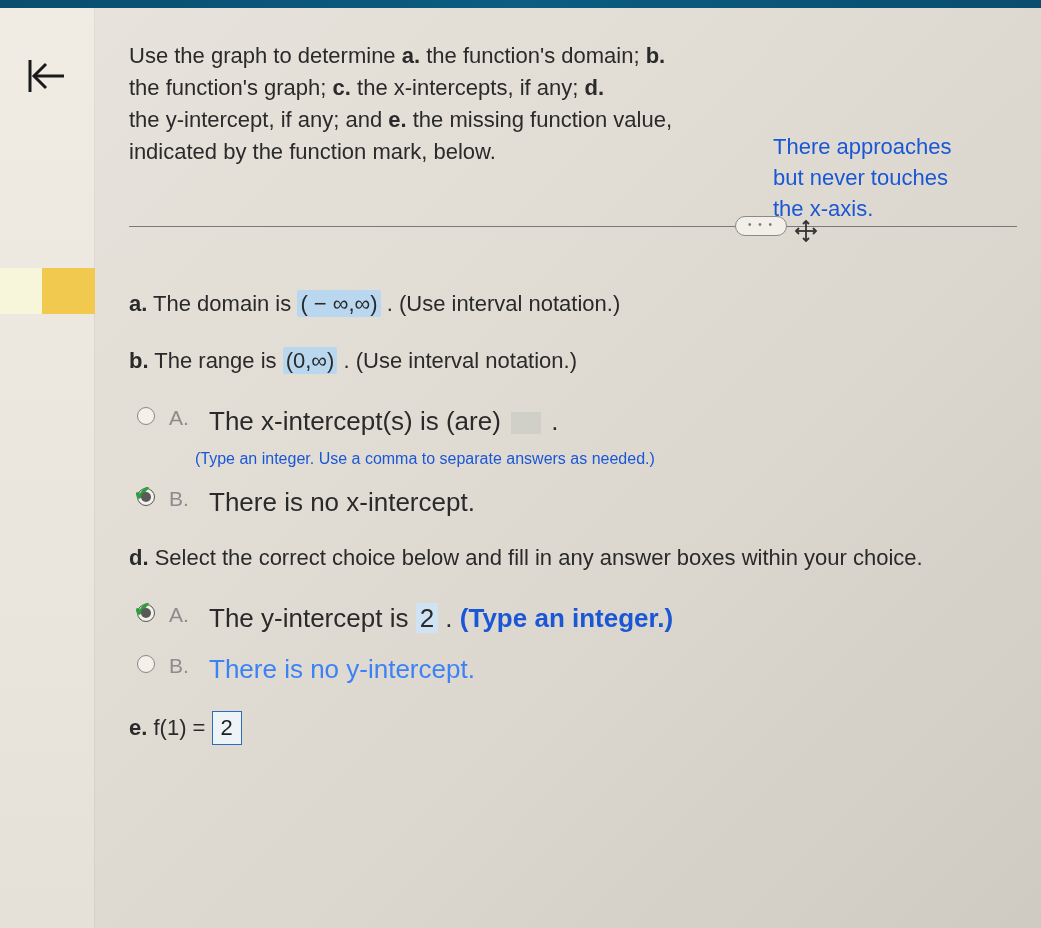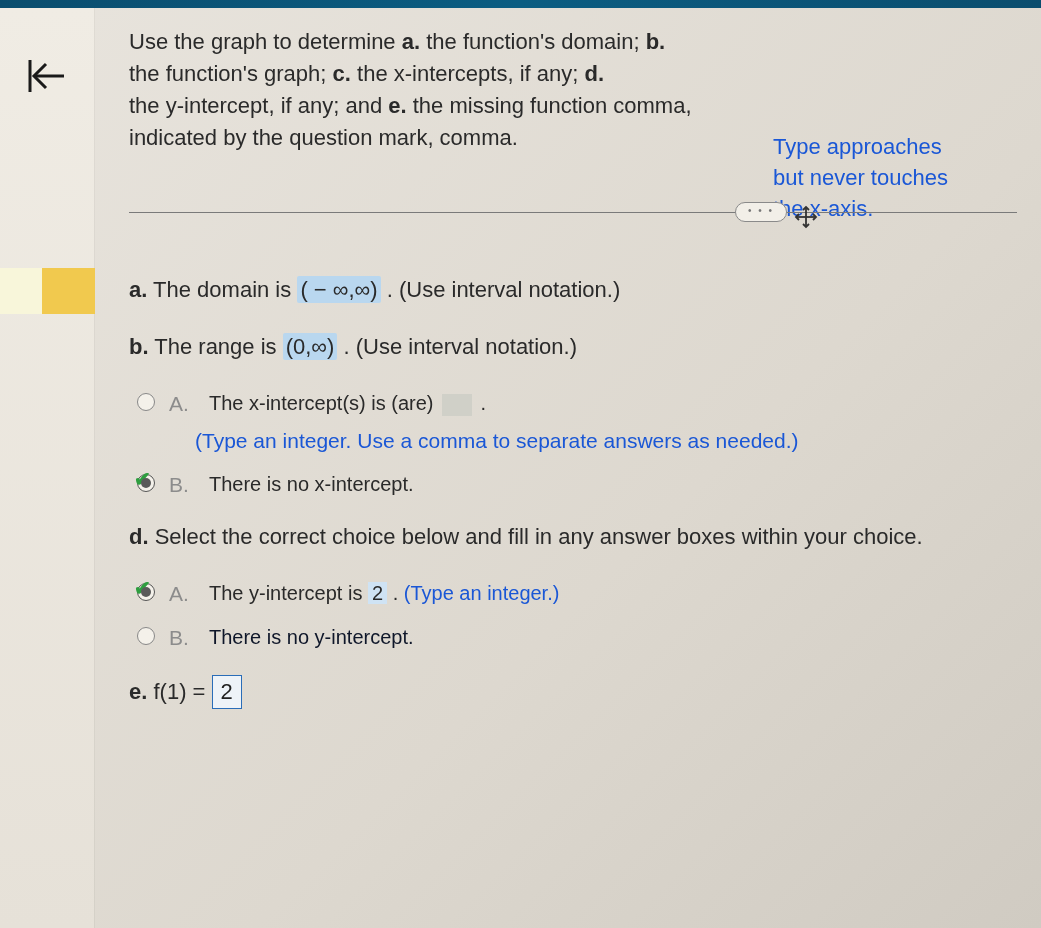--- a/index.html
+++ b/index.html
@@ -28,21 +28,21 @@
     display: flex; align-items: center; justify-content: center;
     color: #1a1a1a;
   }
   .left-marker {
     position: absolute; top: 260px; left: 0; width: 95px; height: 46px;
   }
   .left-marker .pale { position:absolute; left:0; width:42px; top:0; bottom:0; background:#f8f6da; }
   .left-marker .gold { position:absolute; left:42px; right:0; top:0; bottom:0; background:#f1c94e; }
   .content {
     position: absolute; left: 95px; top: 8px; right: 0; bottom: 0;
-    padding: 18px 24px 20px 34px;
+    padding: 32px 24px 20px 34px;
     font-size: 22px;
     line-height: 1.45;
   }
   .question-text { max-width: 640px; }
   .question-text b { font-weight: bold; }
   .asymptote-note {
     position: absolute; right: 28px; top: 124px;
     color: #1a57d6; font-size: 22px; line-height: 1.4;
     text-align: left; width: 240px;
   }
@@ -71,32 +71,32 @@
   }
   .choice.sel .rad { border-color:#555; }
   .choice.sel .rad::after {
     content:""; position:absolute; inset:3px; border-radius:50%; background:#5a5a5a;
   }
   .choice .check {
     position:absolute; left:-4px; top:-10px; color:#2e9e3f; font-size:20px; font-weight:bold;
   }
   .choice .letter { color:#8c8c8c; width:26px; flex:0 0 26px; font-size:21px; }
   .choice.sel .letter { color:#8c8c8c; }
-  .choice .text { flex:1; font-size:20px; color:#2a2a2a; }
-  .choice .hint { color:#1a57d6; }
+  .choice .text { flex:1; font-size:26px; color:#2a2a2a; }
+  .choice .hint { color:#1a57d6;font-weight:bold; }
   .fill-box-sm {
     display:inline-block; width:30px; height:22px; background:#d0d0c8;
     vertical-align: middle; margin: 0 3px;
   }
   .fill-val { background:#cfe3f4; padding:0 4px; }
   .ebox {
     display:inline-block; border:1.5px solid #2a6db8; padding:0 8px;
     background:#eef3f8; color:#222;
   }
-  .sub-hint { color:#1a57d6; font-size:21px; margin-left:66px; margin-top:2px; }
+  .sub-hint { color:#1a57d6; font-size:16px; margin-left:66px; margin-top:2px; }
 </style>
 </head>
 <body>
 
 <div class="topbar"></div>
 
 <div class="leftcol">
   <div class="leftcol-divider"></div>
   <div class="back-icon">
     <svg width="44" height="40" viewBox="0 0 44 40">
@@ -109,27 +109,27 @@
     <div class="pale"></div>
     <div class="gold"></div>
   </div>
 </div>
 
 <div class="content">
 
   <div class="question-text">
     <span>Use the graph to determine </span><b>a.</b><span> the function's domain; </span><b>b.</b><br>
     <span>the function's graph; </span><b>c.</b><span> the x-intercepts, if any; </span><b>d.</b><br>
-    <span>the y-intercept, if any; and </span><b>e.</b><span> the missing function comma,</span><br>
-    <span>indicated by the question mark, comma.</span>
+    <span>the y-intercept, if any; and </span><b>e.</b><span> the missing function value,</span><br>
+    <span>indicated by the function mark, below.</span>
   </div>
 
 
   <div class="asymptote-note">
-    <span>Type approaches</span><br>
+    <span>There approaches</span><br>
     <span>but never touches</span><br>
     <span>the x-axis.</span>
   </div>
 
   <div class="sep-wrap">
     <div class="sep-line"></div>
     <div class="sep-pill">
       <span>• • •</span>
     </div>
     <div class="move-icon">
@@ -187,21 +187,21 @@
           </div>
         <div class="letter">A.</div>
         <div class="text">
           <span>The y-intercept is </span><span class="fill-val">2</span><span> . </span><span class="hint">(Type an integer.)</span>
         </div>
       </div>
 
       <div class="choice">
         <div class="rad"></div>
         <div class="letter">B.</div>
-        <div class="text" style="color:#0f172a">There is no y-intercept.</div>
+        <div class="text" style="color:#3b82f6">There is no y-intercept.</div>
       </div>
     </div>
 
     <div class="row" style="margin-top:22px">
       <b>e.</b><span> f(1) = </span><span class="ebox">2</span>
     </div>
 
   </div>
 </div>
 

